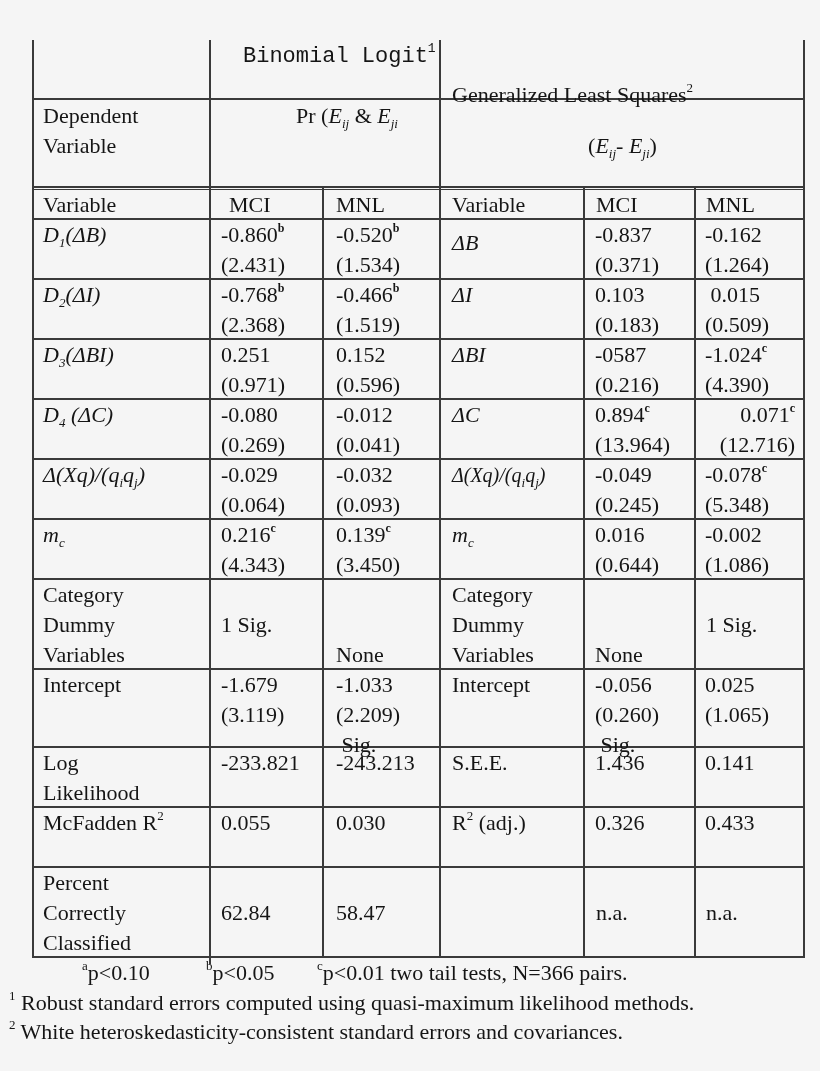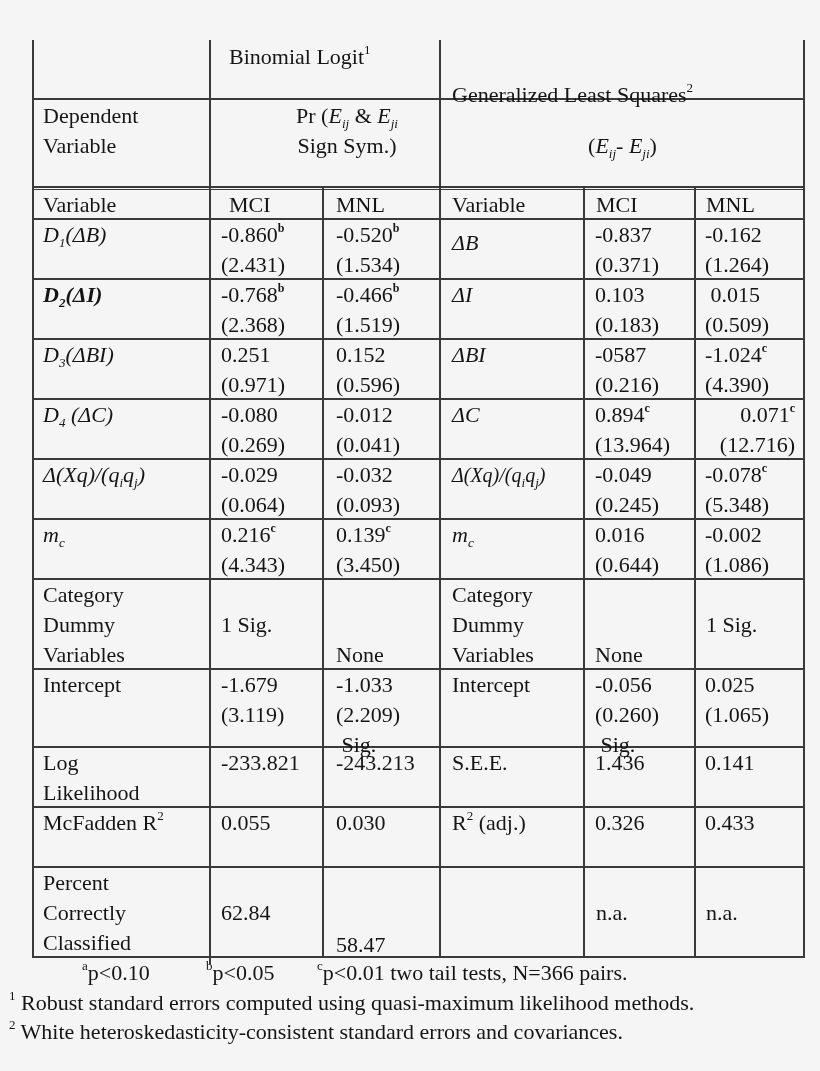--- a/index.html
+++ b/index.html
@@ -46,36 +46,35 @@
   <div class="hline" style="left:32px; top:458px; width:773px;"></div>
   <div class="hline" style="left:32px; top:518px; width:773px;"></div>
   <div class="hline" style="left:32px; top:578px; width:773px;"></div>
   <div class="hline" style="left:32px; top:668px; width:773px;"></div>
   <div class="hline" style="left:32px; top:746px; width:773px;"></div>
   <div class="hline" style="left:32px; top:806px; width:773px;"></div>
   <div class="hline" style="left:32px; top:866px; width:773px;"></div>
   <div class="hline" style="left:32px; top:956px; width:773px;"></div>
 </div>
 
-<div class="cell" style="left:229px; top:42px;">
+<div class="cell" style="left:243px; top:42px;font-family:Liberation Mono, monospace;">
   <span>Binomial Logit</span><sup>1</sup>
 </div>
 <div class="cell" style="left:452px; top:42px;margin-top:38px;">
   <span>Generalized Least Squares</span><sup>2</sup>
 </div>
 
 <div class="cell" style="left:43px; top:101px;">
   <div>Dependent</div>
   <div>Variable</div>
 </div>
 <div class="cell" style="left:210px; top:101px; width:274px; text-align:center;">
   <div>
     <span>Pr (</span><span class="it">E</span><sub class="it">ij</sub><span> &amp; </span><span class="it">E</span><sub class="it">ji</sub>
   </div>
-  <div>Sign Sym.)</div>
 </div>
 <div class="cell" style="left:440px; top:131px; width:365px; text-align:center;">
   <span>(</span><span class="it">E</span><sub class="it">ij</sub><span>- </span><span class="it">E</span><sub class="it">ji</sub><span>)</span>
 </div>
 
 <div class="cell" style="left:43px; top:190px;">Variable</div>
 <div class="cell" style="left:229px; top:190px;">MCI</div>
 <div class="cell" style="left:336px; top:190px;">MNL</div>
 <div class="cell" style="left:452px; top:190px;">Variable</div>
 <div class="cell" style="left:596px; top:190px;">MCI</div>
@@ -96,21 +95,21 @@
       <div><span>-0.837</span><sup></sup></div>
       <div>(0.371)</div>
     </div>
   <div class="cell sig" style="left:705px; top:220px;">
       <div><span>-0.162</span><sup></sup></div>
       <div>(1.264)</div>
     </div>
 </div>
 
 <div>
-  <div class="cell it" style="left:43px; top:280px;font-weight:bold;"><span>D</span><sub>2</sub><span>(ΔI)</span></div>
+  <div class="cell it" style="left:43px; top:280px;"><span>D</span><sub>2</sub><span>(ΔI)</span></div>
   <div class="cell sig" style="left:221px; top:280px;">
       <div><span>-0.768</span><sup>b</sup></div>
       <div>(2.368)</div>
     </div>
   <div class="cell sig" style="left:336px; top:280px;">
       <div><span>-0.466</span><sup>b</sup></div>
       <div>(1.519)</div>
     </div>
   <div class="cell it" style="left:452px; top:280px;">ΔI</div>
   <div class="cell sig" style="left:595px; top:280px;">
@@ -269,21 +268,21 @@
   <div class="cell" style="left:705px; top:808px;">0.433</div>
 </div>
 
 <div>
   <div class="cell" style="left:43px; top:868px;">
     <div>Percent</div>
     <div>Correctly</div>
     <div>Classified</div>
   </div>
   <div class="cell" style="left:221px; top:898px;">62.84</div>
-  <div class="cell" style="left:336px; top:898px;margin-top:32px;">58.47</div>
+  <div class="cell" style="left:336px; top:898px;">58.47</div>
   <div class="cell" style="left:452px; top:898px;"></div>
   <div class="cell" style="left:596px; top:898px;">n.a.</div>
   <div class="cell" style="left:706px; top:898px;">n.a.</div>
 </div>
 
 <div class="footer" style="left:82px; top:960px;">
   <sup>a</sup><span>p&lt;0.10</span>
 </div>
 <div class="footer" style="left:206px; top:960px;">
   <sup>b</sup><span>p&lt;0.05</span>

